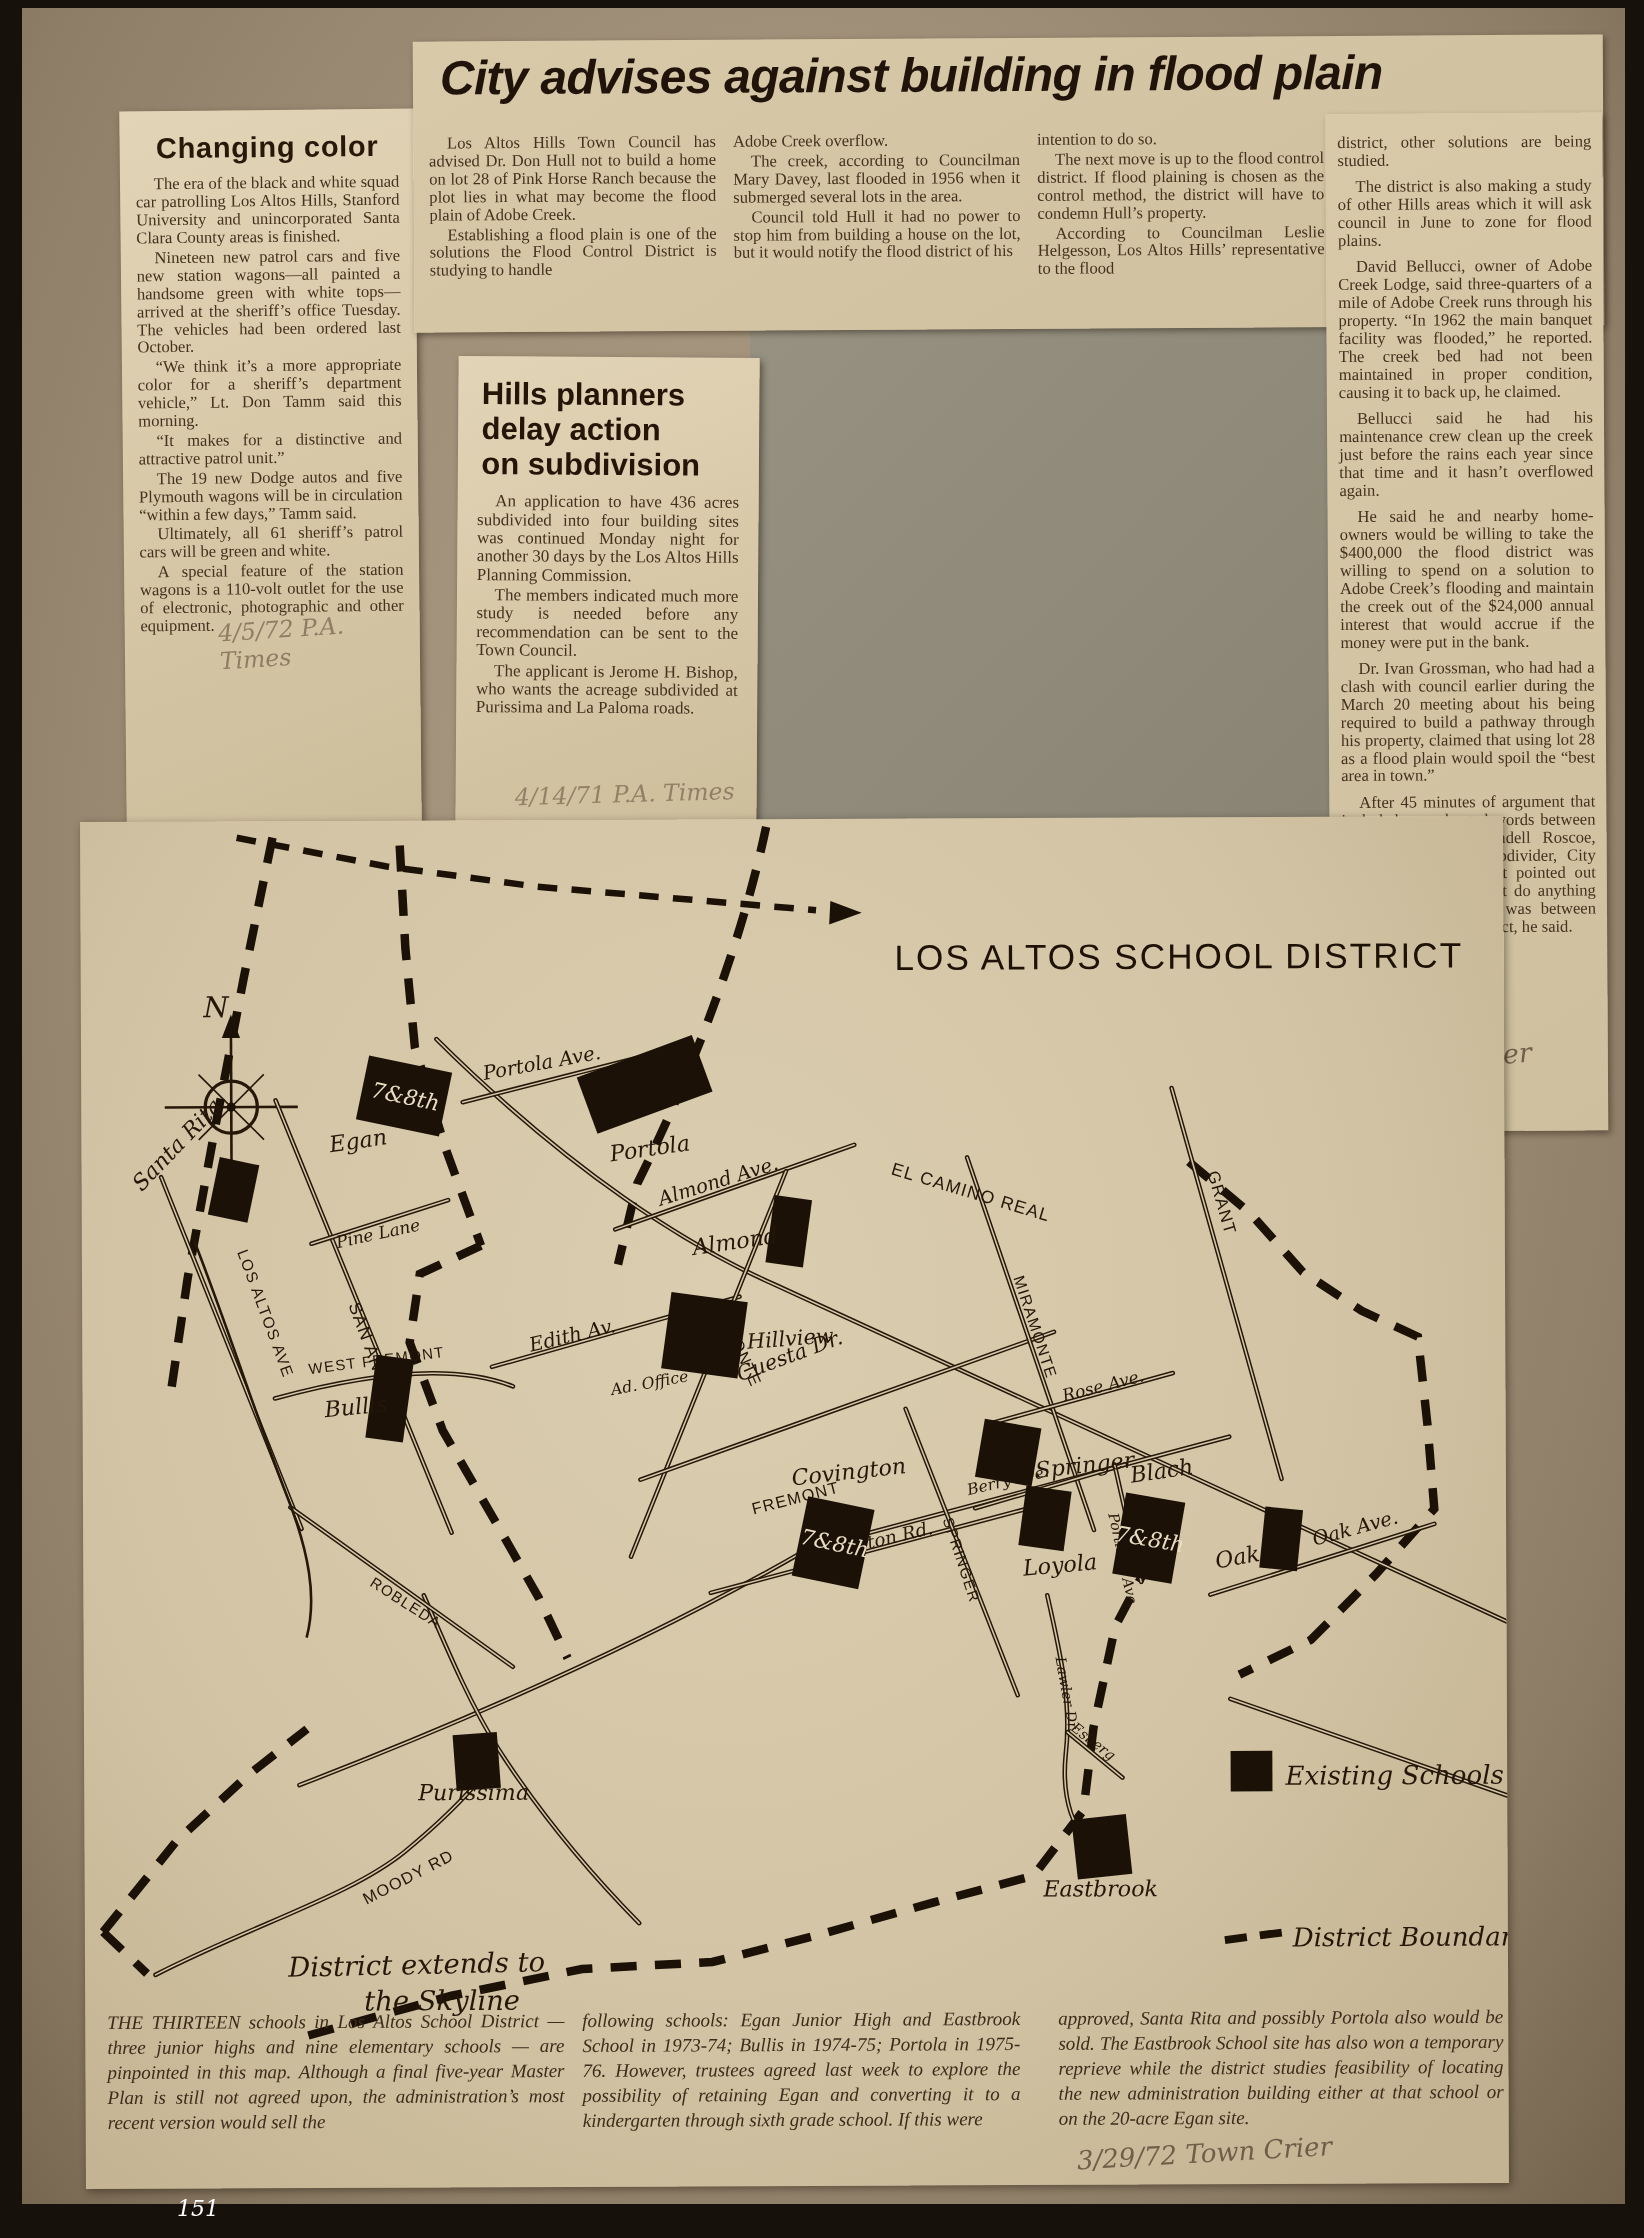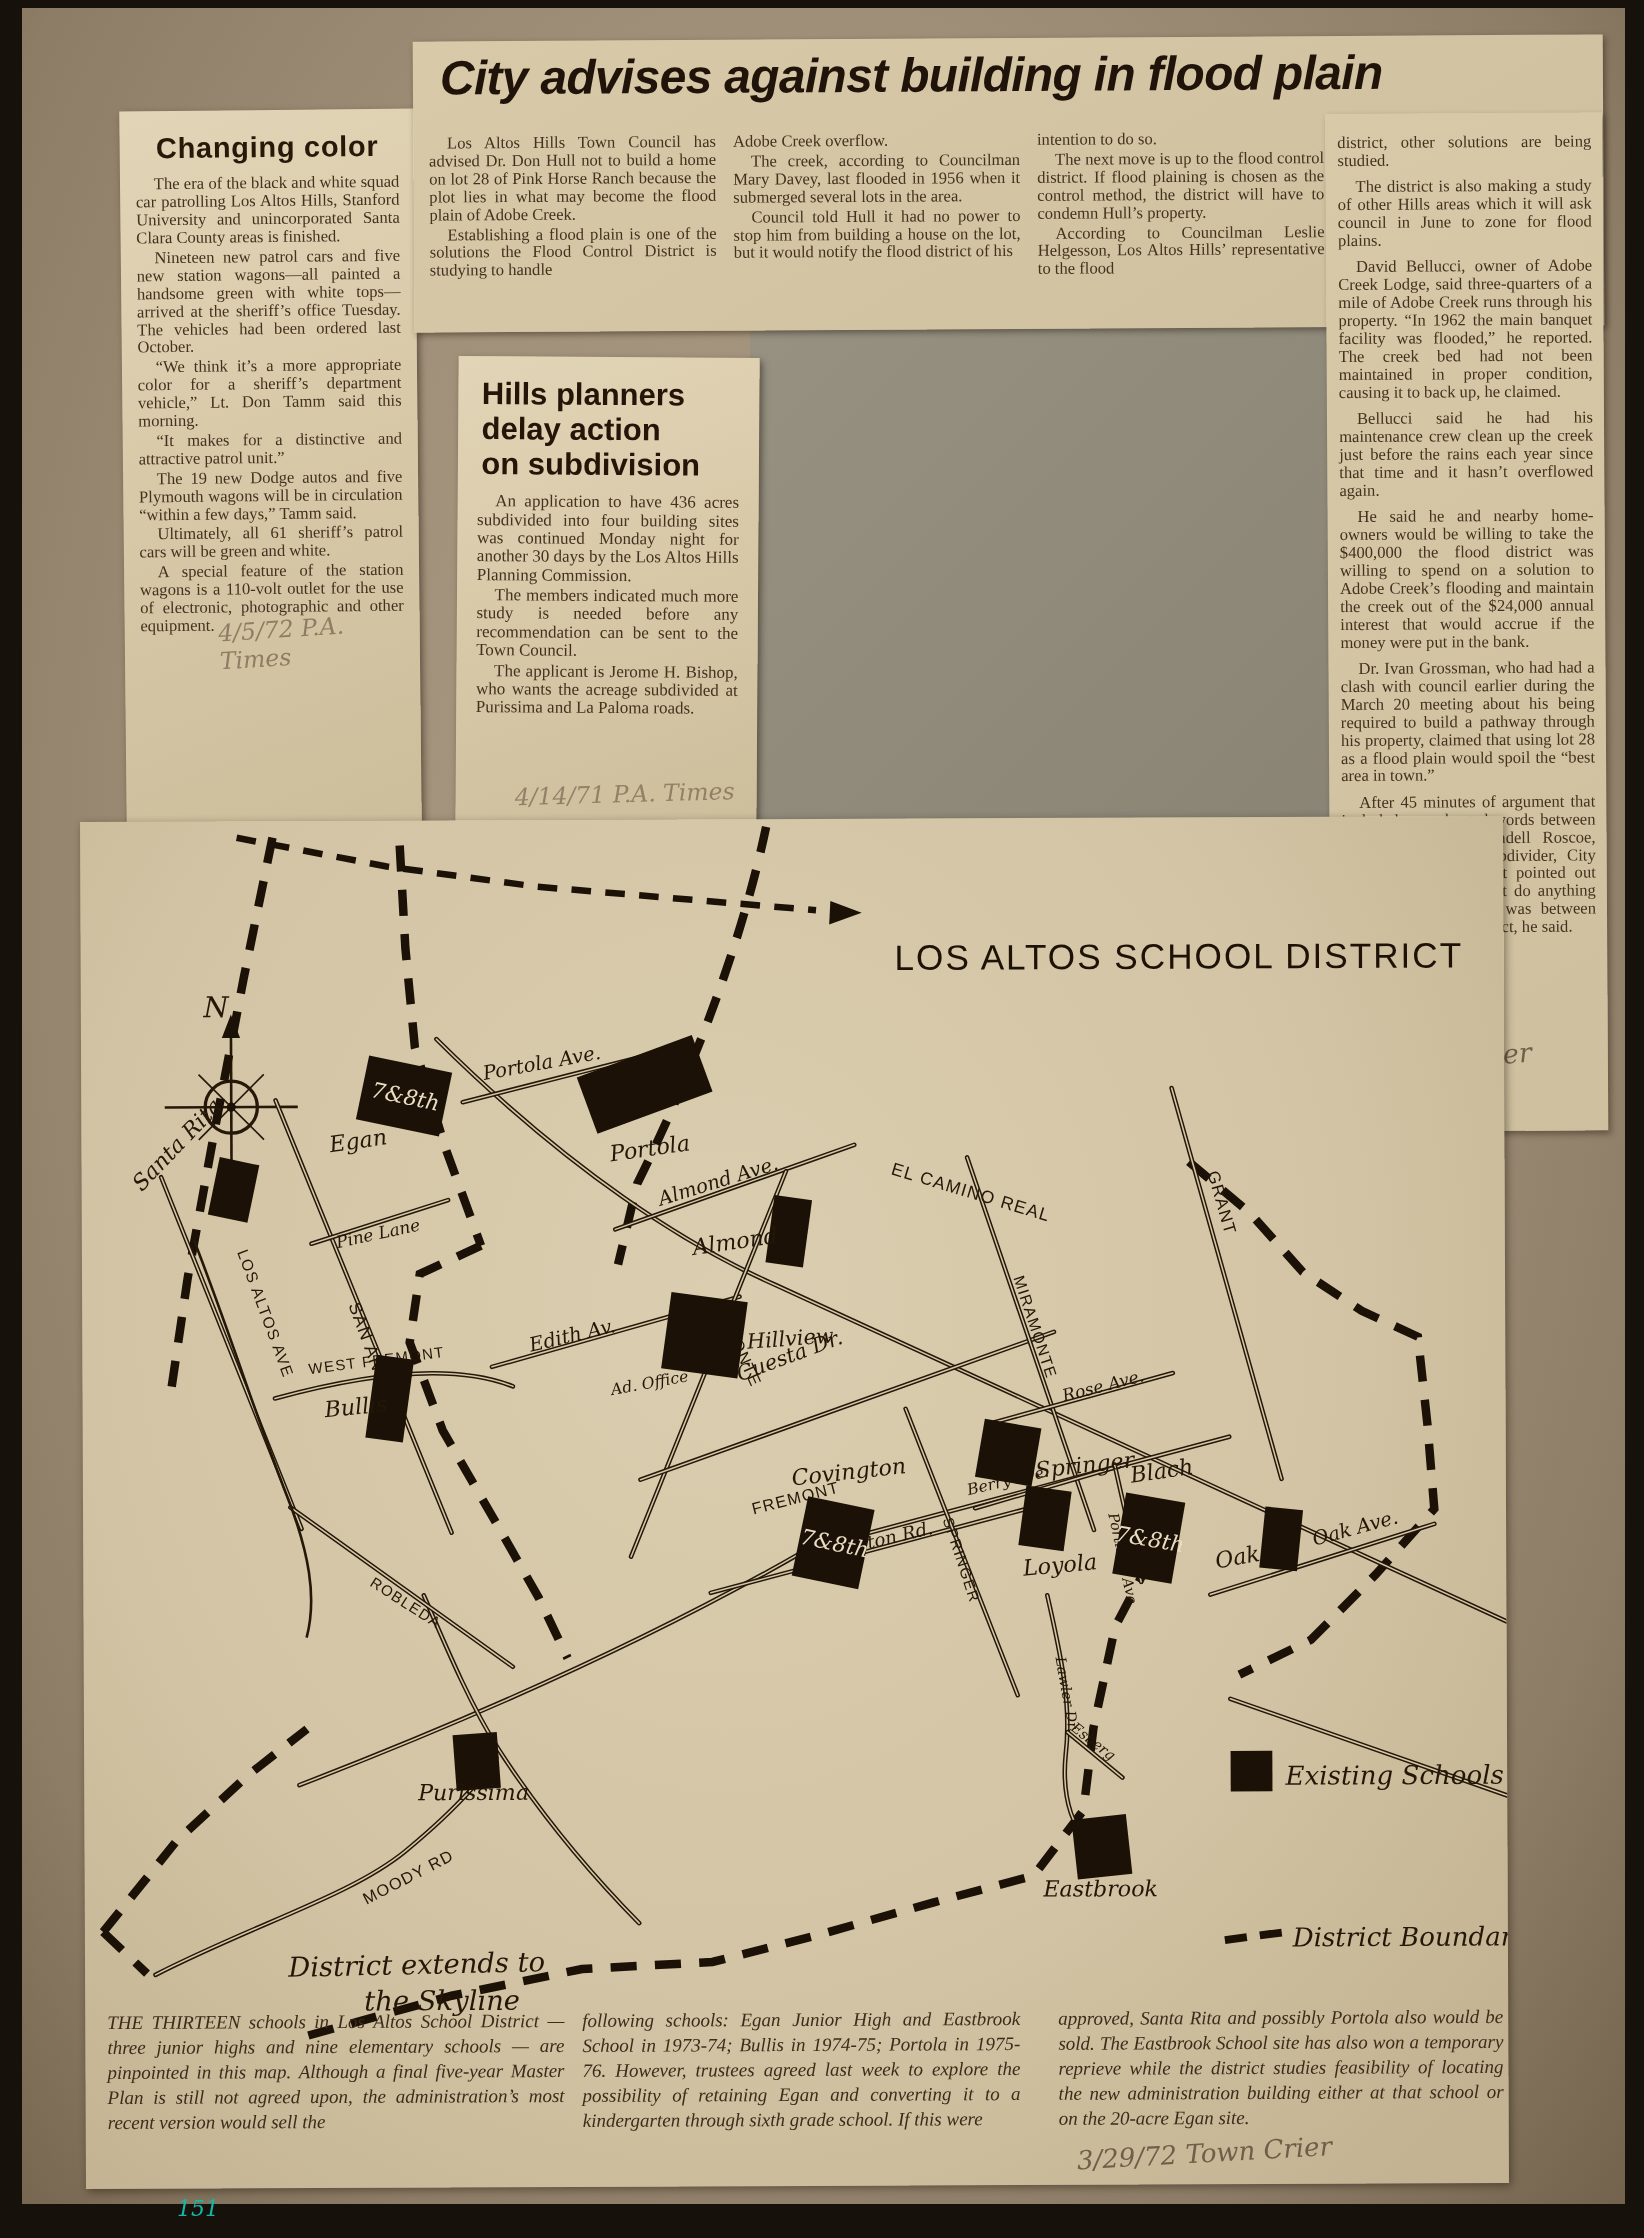--- a/index.html
+++ b/index.html
@@ -41,21 +41,21 @@
   #map-sheet{position:absolute;left:83px;top:819px;width:1423px;height:1367px;transform:rotate(-.25deg);
              background:radial-gradient(ellipse at 45% 35%, #dbceb0 0%, #d2c4a4 55%, #c3b393 92%);
              box-shadow:2px 2.6px 9px rgba(25,15,5,.45);}
   #map-svg{position:absolute;left:0;top:0;}
   #caption{position:absolute;left:0;top:1188px;width:1423px;height:179px;}
   .capcol{position:absolute;top:0;font:italic 19px/1.32 "Liberation Serif",serif;color:#3d2c1b;text-align:justify;}
   #cap1{left:22px;width:457px;}
   #cap2{left:497px;width:438px;}
   #cap3{left:973px;width:445px;}
   #cap-note{position:absolute;left:991px;top:133px;font-size:26px;transform:rotate(-3deg);white-space:nowrap;}
-  #page-num{position:absolute;left:177px;top:2196px;font:italic 22px "DejaVu Serif",serif;color:#14b8a6;}
+  #page-num{position:absolute;left:177px;top:2196px;font:italic 22px "DejaVu Serif",serif;color:#ffffff;}
   
   .dl{stroke:#251809;stroke-width:7;fill:none;stroke-linecap:round;}
   .dlc{stroke:#d4c7a8;stroke-width:2.4;fill:none;stroke-linecap:round;}
   .sl{stroke:#251809;stroke-width:4;fill:none;}
   .bd{stroke:#1b1107;stroke-width:13;fill:none;stroke-dasharray:40 28;}
   .blk{fill:#1b1107;}
   .hl{font-family:"DejaVu Serif",serif;font-style:italic;font-size:34px;fill:#241708;}
   .rl{font-family:"Liberation Sans",sans-serif;font-size:27px;fill:#241708;letter-spacing:2px;}
   .mk{font-family:"DejaVu Serif",serif;font-style:italic;font-size:33px;fill:#eadec2;text-anchor:middle;}
   .mt{font-family:"Liberation Sans",sans-serif;font-size:54px;fill:#1e1206;letter-spacing:3px;}

